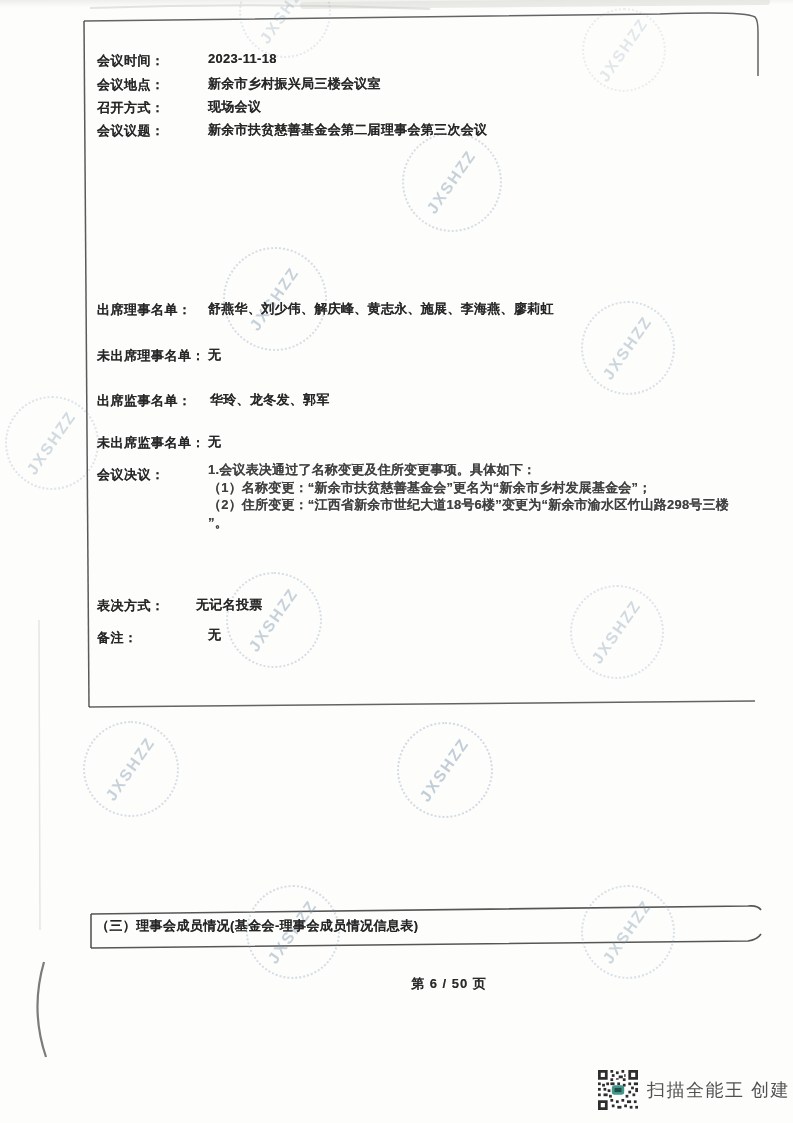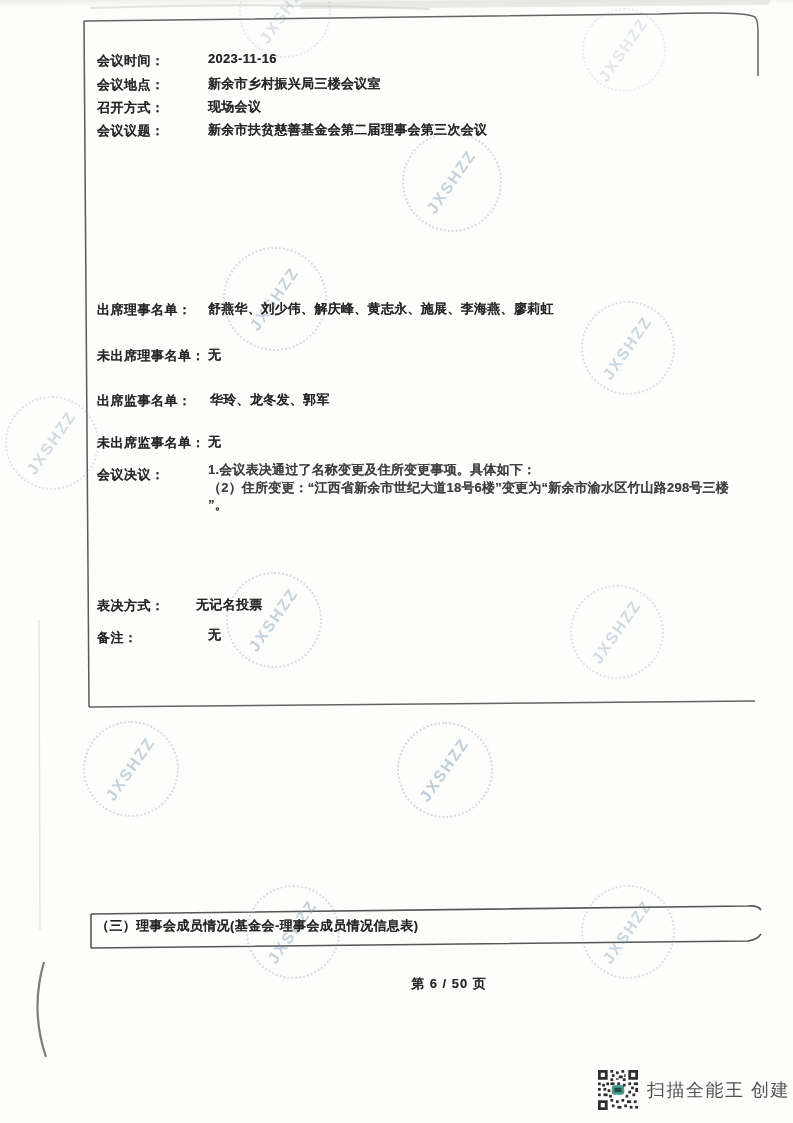--- a/index.html
+++ b/index.html
@@ -117,21 +117,21 @@
       <span>JXSHZZ</span>
     </div>
   <div class="stamp" style="left:246px;top:885px;width:90px;height:90px;opacity:.5">
       <span>JXSHZZ</span>
     </div>
   <div class="stamp" style="left:581px;top:885px;width:90px;height:90px;opacity:.45">
       <span>JXSHZZ</span>
     </div>
 
   <div class="lbl" style="left:97px;top:52px">会议时间：</div>
-  <div class="val" style="left:208px;top:51px">2023-11-16</div>
+  <div class="val" style="left:208px;top:51px">2023-11-18</div>
 
   <div class="lbl" style="left:97px;top:76px">会议地点：</div>
   <div class="val" style="left:208px;top:75px">新余市乡村振兴局三楼会议室</div>
 
   <div class="lbl" style="left:97px;top:99px">召开方式：</div>
   <div class="val" style="left:208px;top:98px">现场会议</div>
 
   <div class="lbl" style="left:97px;top:122px">会议议题：</div>
   <div class="val" style="left:208px;top:121px">新余市扶贫慈善基金会第二届理事会第三次会议</div>
 
@@ -143,20 +143,21 @@
 
   <div class="lbl" style="left:97px;top:392px">出席监事名单：</div>
   <div class="val" style="left:210px;top:391px">华玲、龙冬发、郭军</div>
 
   <div class="lbl" style="left:97px;top:434px">未出席监事名单：</div>
   <div class="val" style="left:208px;top:433px">无</div>
 
   <div class="lbl" style="left:97px;top:466px">会议决议：</div>
   <div class="res-block" style="top:461px">
     <div class="res-line">1.会议表决通过了名称变更及住所变更事项。具体如下：</div>
+    <div class="res-line">（1）名称变更：“新余市扶贫慈善基金会”更名为“新余市乡村发展基金会”；</div>
     <div class="res-line">（2）住所变更：“江西省新余市世纪大道18号6楼”变更为“新余市渝水区竹山路298号三楼</div>
     <div class="res-line">”。</div>
   </div>
   <div class="res-block" style="top:536px">
   </div>
 
   <div class="lbl" style="left:97px;top:597px">表决方式：</div>
   <div class="val" style="left:196px;top:596px">无记名投票</div>
 
   <div class="lbl" style="left:97px;top:629px">备注：</div>

